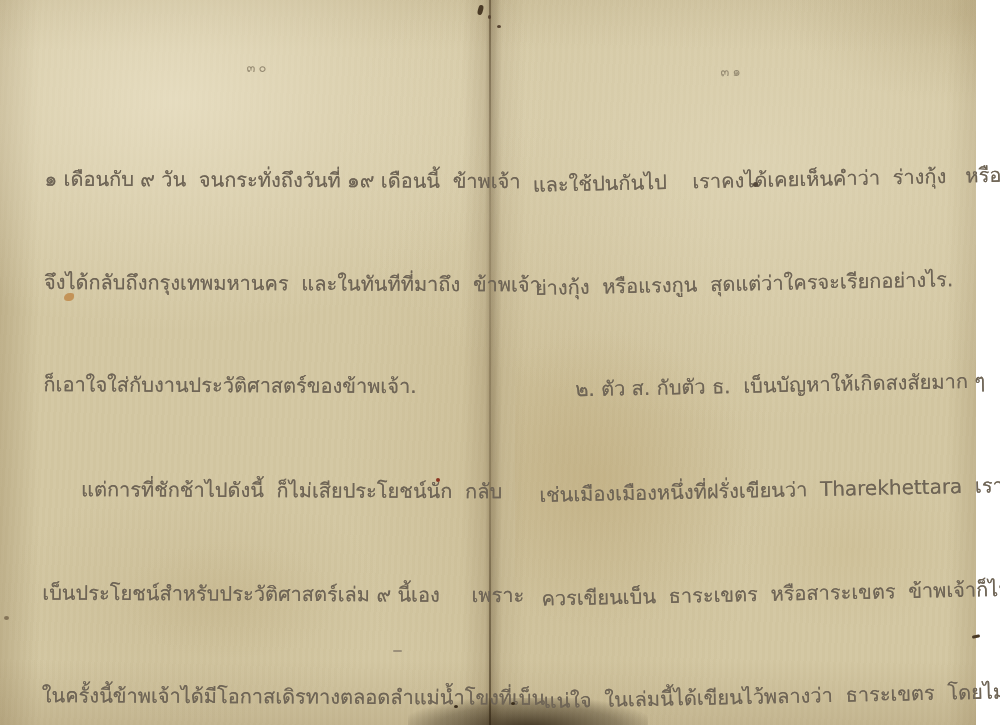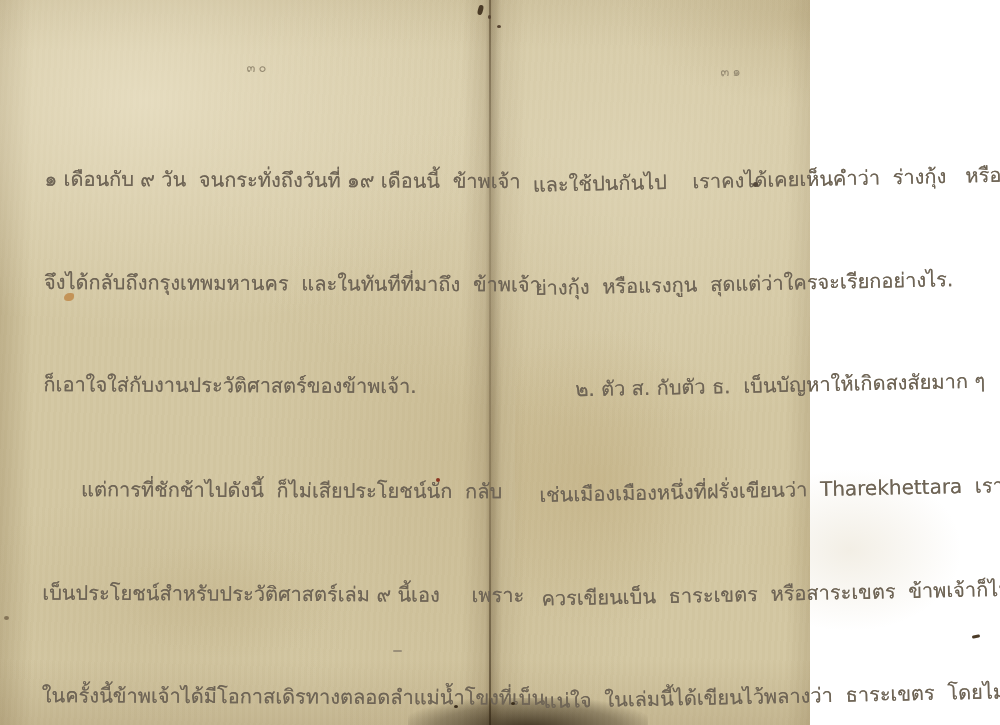--- a/index.html
+++ b/index.html
@@ -1,19 +1,19 @@
 <!DOCTYPE html>
 <html><head>
 <meta charset="utf-8">
 <style>
   html,body{margin:0;padding:0;}
   body{width:1000px;height:725px;overflow:hidden;font-family:"DejaVu Sans","Liberation Sans",sans-serif;}
 
   .photo{
-    position:relative;width:810px;height:725px;
+    position:relative;width:976px;height:725px;
     background-color:#d3c7a2;
     background-image:
       radial-gradient(ellipse 520px 320px at 18% 14%, rgba(242,234,211,0.60), rgba(242,234,211,0) 72%),
       radial-gradient(ellipse 620px 380px at 78% 22%, rgba(236,228,203,0.40), rgba(236,228,203,0) 70%),
       radial-gradient(ellipse 300px 460px at 57% 62%, rgba(172,150,102,0.22), rgba(172,150,102,0) 72%),
       radial-gradient(ellipse 280px 170px at 20% 83%, rgba(170,150,105,0.18), rgba(170,150,105,0) 70%),
       radial-gradient(ellipse 240px 120px at 99% 2%, rgba(160,140,95,0.30), rgba(160,140,95,0) 75%),
       linear-gradient(180deg, rgba(150,130,90,0.14), rgba(0,0,0,0) 7%, rgba(0,0,0,0) 91%, rgba(140,118,78,0.22)),
       linear-gradient(90deg, rgba(138,118,78,0.28), rgba(0,0,0,0) 4%, rgba(0,0,0,0) 97%, rgba(138,118,78,0.22)),
       repeating-linear-gradient(93deg, rgba(255,255,255,0.02) 0 3px, rgba(120,100,60,0.02) 3px 6px);

